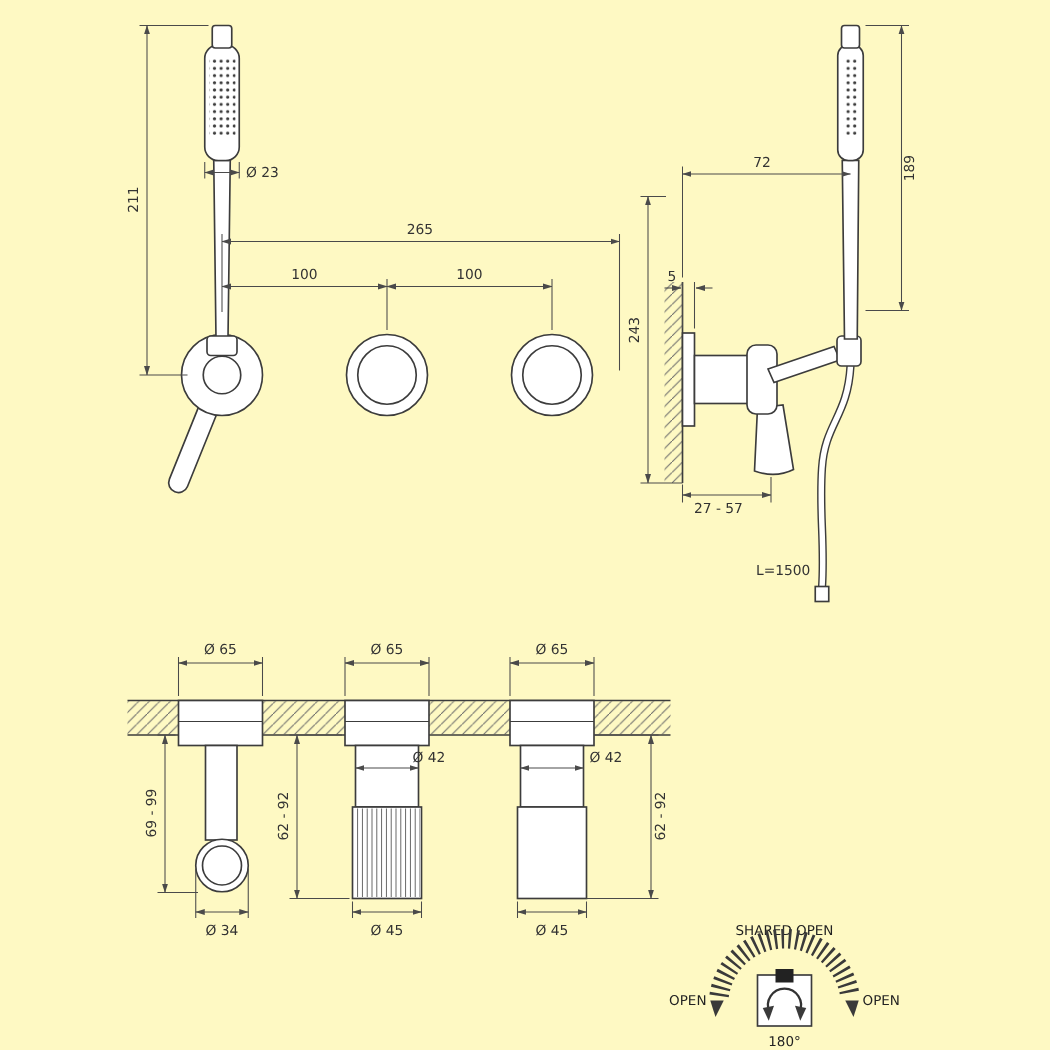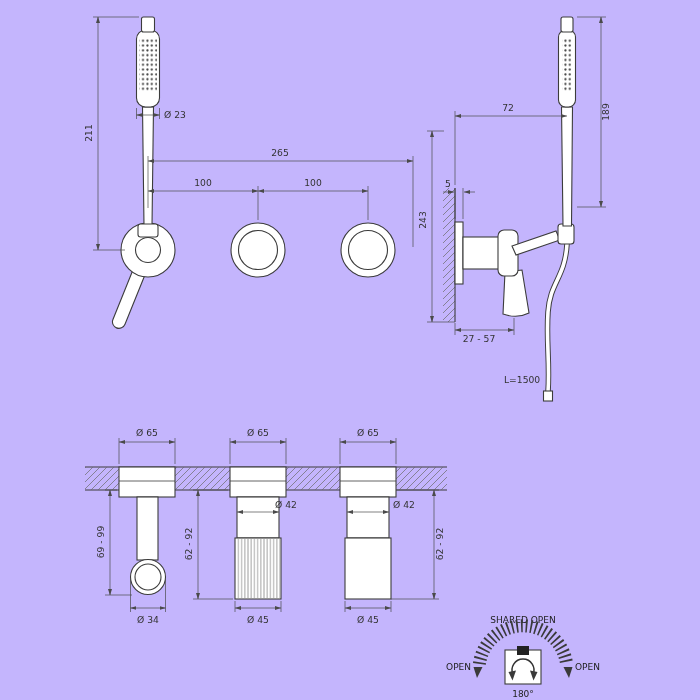--- a/index.html
+++ b/index.html
@@ -1,16 +1,16 @@
 <!DOCTYPE html>
 <html><head>
 <meta charset="utf-8">
 <style>
   html,body{margin:0;padding:0;background:#fff;}
-  .canvas{width:700px;height:700px;background:#c4b5fd;position:relative;overflow:hidden;}
+  .canvas{width:700px;height:700px;background:#fef9c3;position:relative;overflow:hidden;}
   svg{display:block;}
   .ln{stroke:#3c3c3c;stroke-width:1.1;fill:none;}
   .lnw{stroke:#3c3c3c;stroke-width:1.1;fill:#ffffff;}
   .thin{stroke:#3c3c3c;stroke-width:0.8;fill:none;}
   .dim{stroke:#4a4a4a;stroke-width:0.7;fill:none;}
   .hose1{stroke:#3c3c3c;stroke-width:5.5;fill:none;}
   .hose2{stroke:#ffffff;stroke-width:3.6;fill:none;}
   .t{font-family:"DejaVu Sans",sans-serif;font-size:9.2px;fill:#333;}
   .ta{font-family:"DejaVu Sans",sans-serif;font-size:9px;fill:#222;}
   .fan{stroke:#3a3a3a;stroke-width:13;fill:none;stroke-dasharray:1.7,3;}

